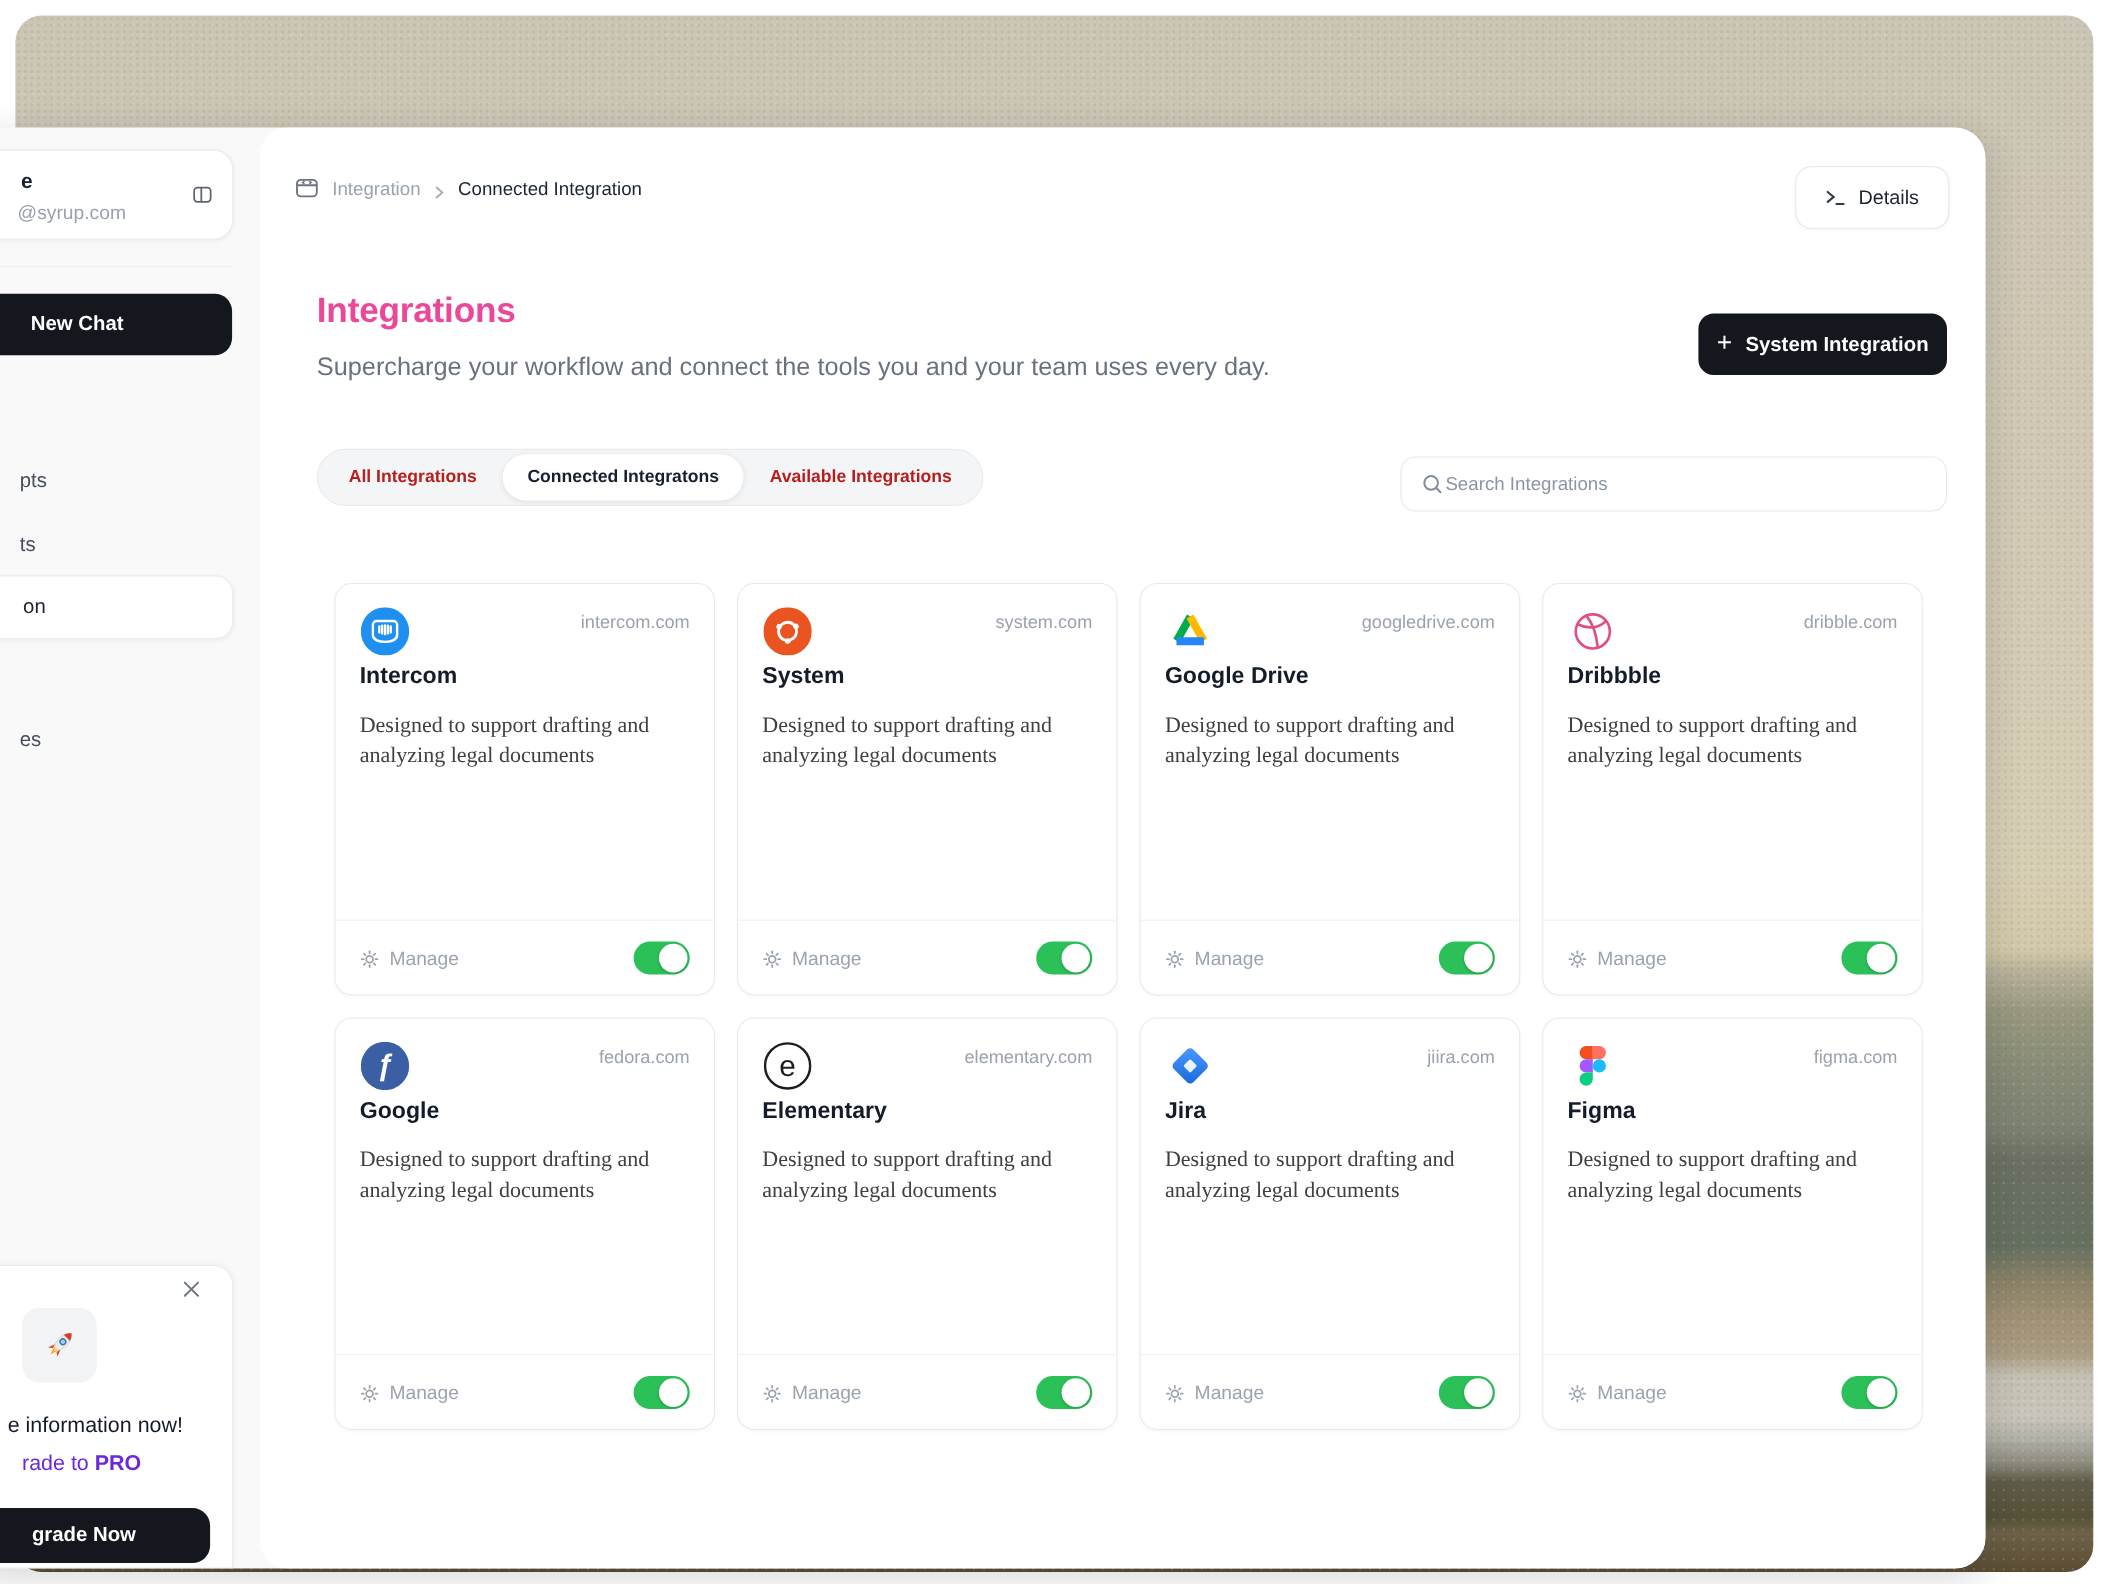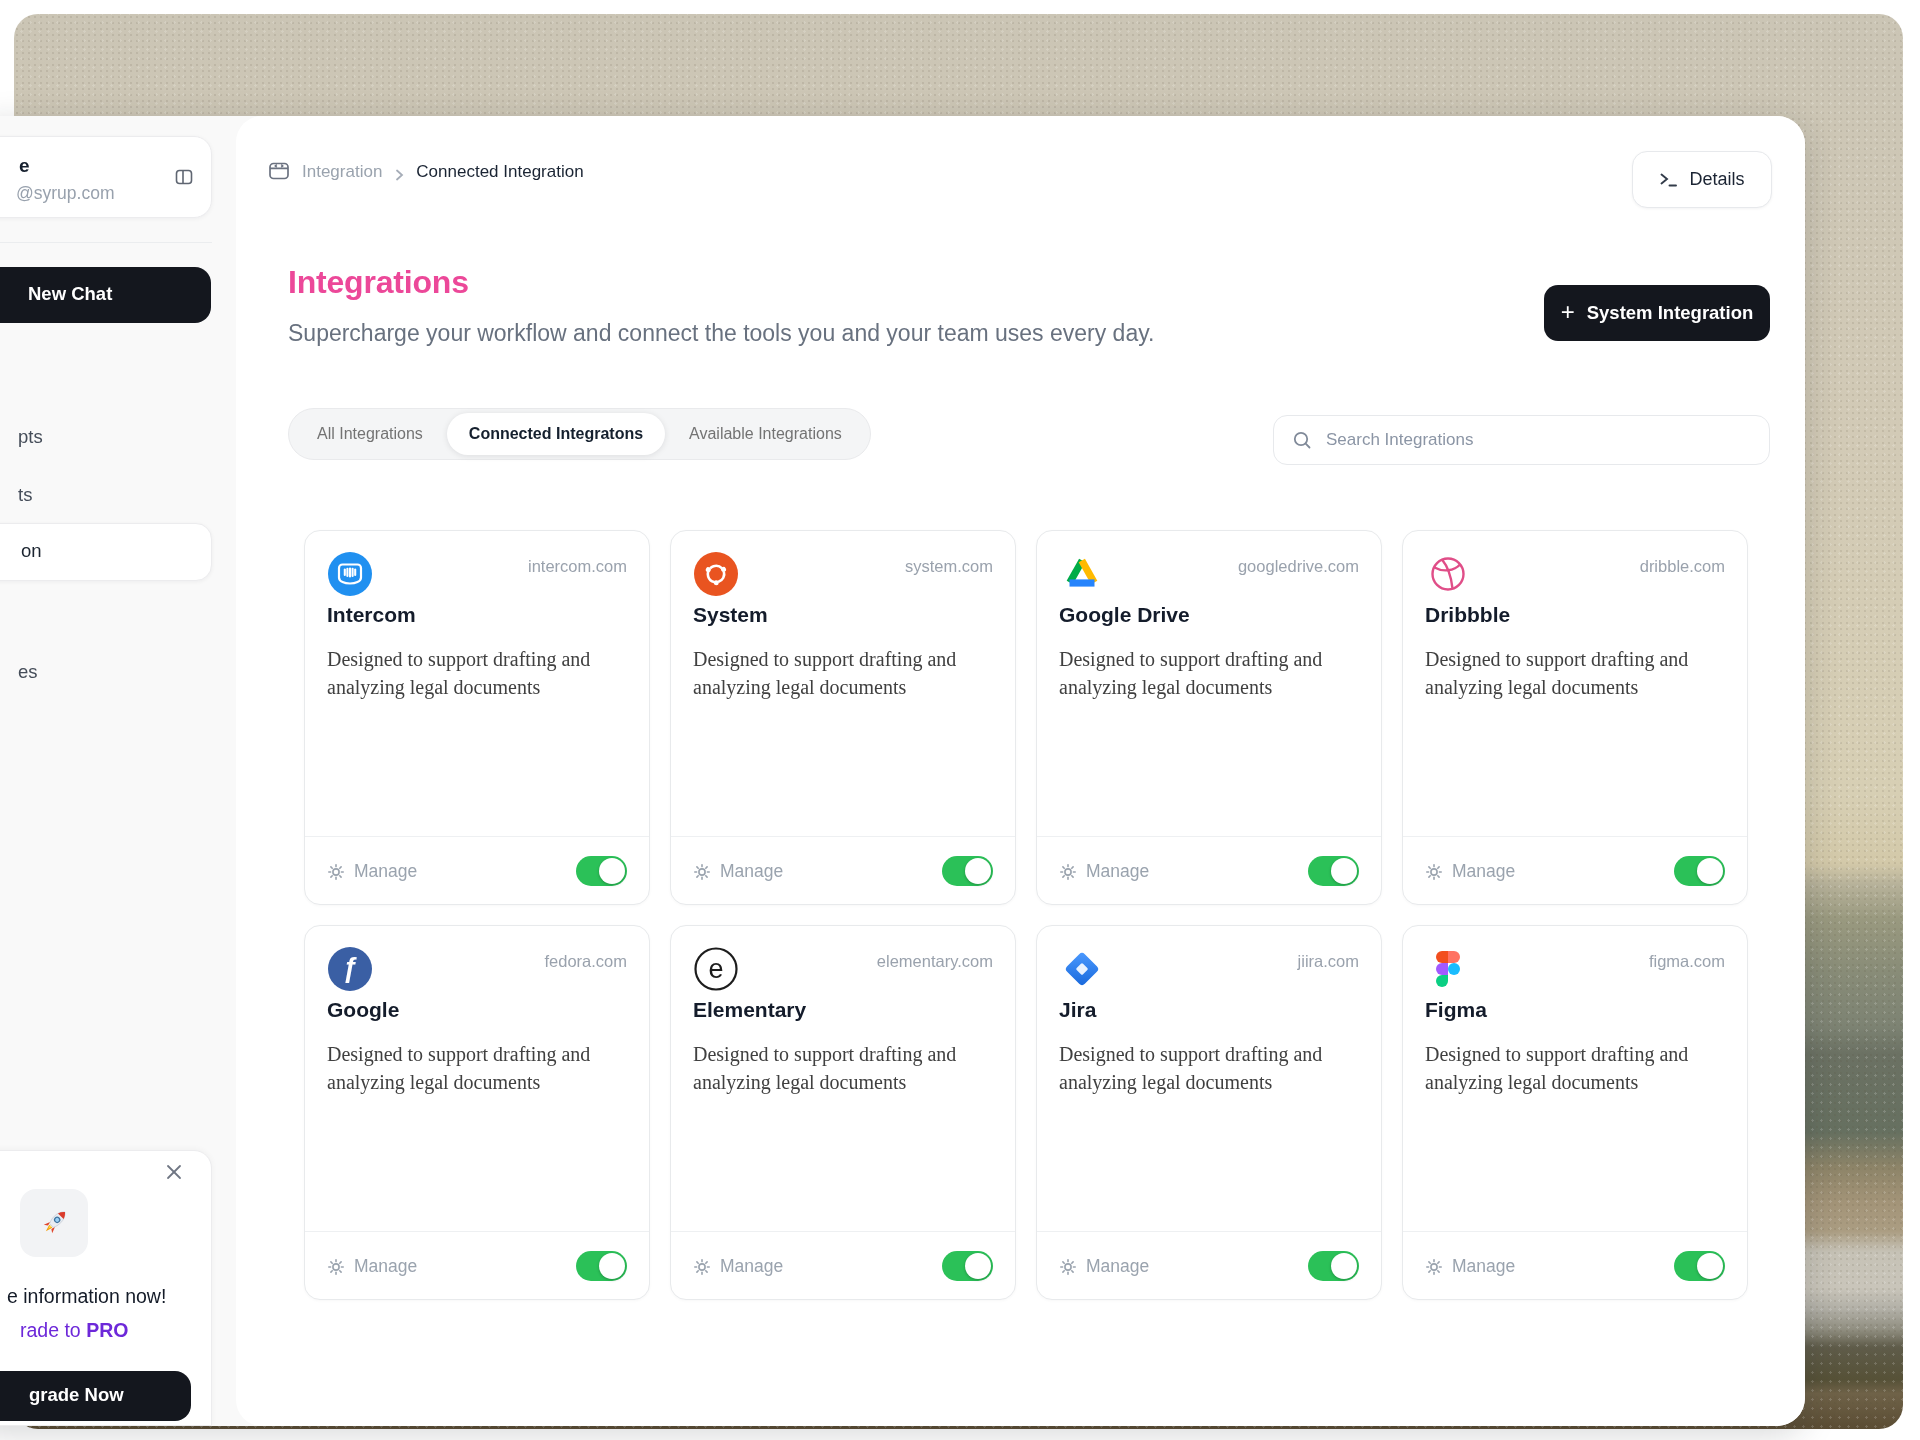--- a/index.html
+++ b/index.html
@@ -66,25 +66,25 @@
 
   .page-title{position:absolute;left:52px;top:148px;margin:0;font-size:32px;font-weight:700;color:#ec4899;letter-spacing:-.2px;}
   .page-subtitle{position:absolute;left:52px;top:204px;margin:0;font-size:23px;color:#68717f;}
   .create-btn{position:absolute;right:35px;top:169px;width:226px;height:56px;background:#14171e;border:none;border-radius:14px;
     display:flex;align-items:center;justify-content:center;gap:12px;cursor:pointer;}
   .create-btn .plus{font-size:24px;font-weight:400;color:#fff;line-height:1;margin-top:-2px;}
   .create-btn span.lbl{font-size:18.5px;font-weight:600;color:#fff;}
 
   .tabs{position:absolute;left:52px;top:292px;height:52px;display:inline-flex;align-items:center;gap:2px;
     background:#f4f5f6;border:1px solid #e9eaec;border-radius:26px;padding:0 6px;}
-  .tab{height:42px;border:none;background:transparent;border-radius:21px;padding:0 22px;font-size:16px;color:#737373;cursor:pointer;white-space:nowrap;}
+  .tab{height:42px;border:none;background:transparent;border-radius:21px;padding:0 22px;font-size:16px;color:#b91c1c;cursor:pointer;white-space:nowrap;font-weight:bold;}
   .tab.active{background:#fff;color:#15202e;font-weight:700;box-shadow:0 1px 6px rgba(20,20,30,.10);}
 
   .search-box{position:absolute;right:35px;top:299px;width:497px;height:50px;background:#fff;border:1px solid #e7e9ec;
-    border-radius:14px;display:flex;align-items:center;gap:12px;padding:0 18px;}
+    border-radius:14px;display:flex;align-items:center;padding:0 18px;}
   .search-box input{border:none;outline:none;flex:1;font-size:17px;color:#1a2433;background:transparent;}
   .search-box input::placeholder{color:#8b95a5;}
 
   
   .grid{position:absolute;left:68px;top:414px;display:grid;grid-template-columns:repeat(4,346px);grid-auto-rows:375px;
     column-gap:33px;row-gap:40px;gap:20px;}
   .card{position:relative;background:#fff;border:1px solid #e8eaec;border-radius:16px;box-shadow:0 1px 3px rgba(20,20,30,.03);}
   .cicon{position:absolute;left:22px;top:20px;width:46px;height:46px;display:flex;align-items:center;justify-content:center;}
   .domain{position:absolute;right:22px;top:26px;font-size:16.5px;color:#9aa2ad;}
   .cname{position:absolute;left:22px;top:72px;margin:0;font-size:21px;font-weight:700;color:#141c2b;}

